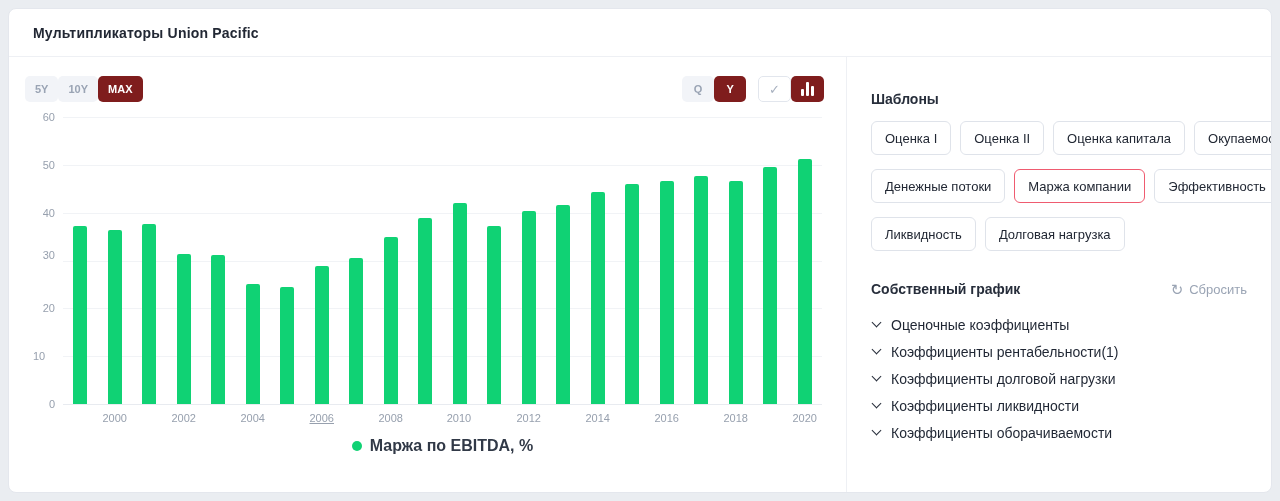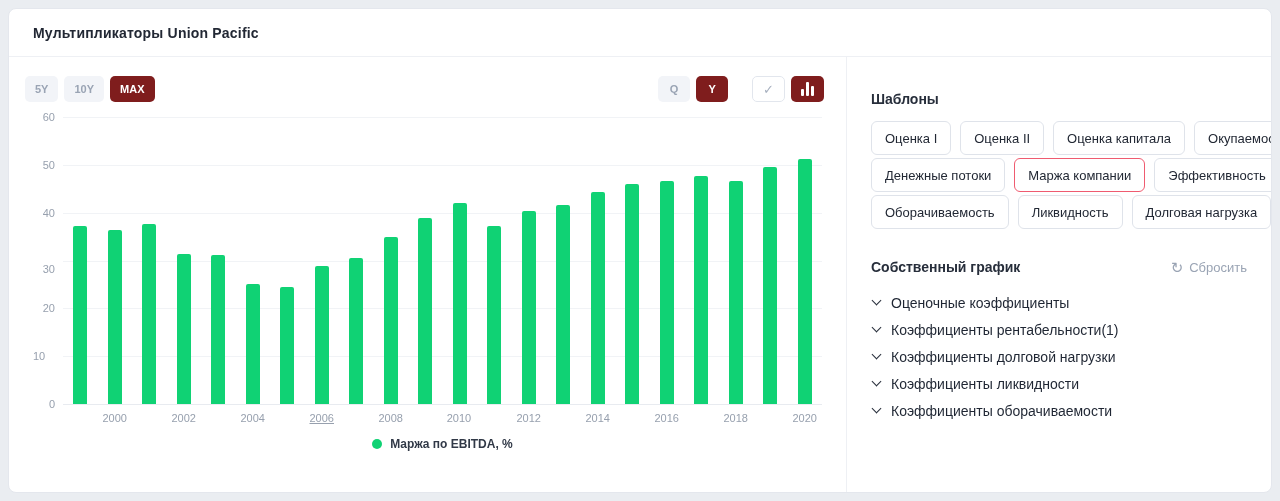--- a/index.html
+++ b/index.html
@@ -4,44 +4,44 @@
 <style>
   *{box-sizing:border-box;margin:0;padding:0}
   html,body{width:1280px;height:501px}
   body{background:#eaedf1;font-family:"Liberation Sans","DejaVu Sans",sans-serif;position:relative;overflow:hidden}
   .card{position:absolute;inset:8px;background:#fff;border:1px solid #e4e7ed;border-radius:8px;overflow:hidden;display:flex;flex-direction:column}
   .card-header{flex:0 0 48px;border-bottom:1px solid #eef0f4;display:flex;align-items:center;padding:0 24px}
   .page-title{font-size:14px;font-weight:600;color:#222834;letter-spacing:.2px}
   .content{flex:1;display:flex;min-height:0}
   .chart-panel{flex:0 0 838px;width:838px;border-right:1px solid #eef0f4;padding-top:18px;position:relative}
   .chart-toolbar{display:flex;justify-content:space-between;align-items:center;margin:0 22px 0 16px;height:28px}
-  .group,.right-group{display:flex;gap:6px;align-items:flex-end}
+  .group,.right-group{display:flex;align-items:flex-end}
   .btn{display:inline-flex;align-items:center;justify-content:center;height:26px;min-width:32px;padding:0 10px;border:none;border-radius:5px;font-size:11px;font-weight:700;cursor:pointer;font-family:inherit}
   .btn.ghost{background:#f2f4f8;color:#9aa4b4}
   .btn.primary{background:#7f1d1d;color:#fff}
   .btn.outline{background:#fff;border:1px solid #e2e6ed;color:#a7b0bf;font-size:13px;font-weight:400}
   .spacer{width:12px}
   .bar-icon{display:flex;align-items:flex-end;gap:2px;height:14px}
   .bar-icon span{width:3px;background:#fff;border-radius:1px}
   .bar-icon span:nth-child(1){height:7px}
   .bar-icon span:nth-child(2){height:14px}
   .bar-icon span:nth-child(3){height:10px}
   .chart-wrap{position:relative;margin:14px 22px 0 16px;height:350px}
   .plot{position:absolute;left:38px;right:2px;top:0;height:287px}
   .gridline{position:absolute;left:0;right:0;height:1px;background:#f1f3f6}
   .gridline.zero{background:#e8ebf0}
   .bar{position:absolute;bottom:0;border-radius:2px 2px 0 0}
   .y-tick{position:absolute;left:-40px;width:32px;text-align:right;font-size:11px;color:#97a0ae}
   .x-tick{position:absolute;top:295px;width:40px;text-align:center;font-size:11px;color:#97a0ae}
   .legend{position:absolute;top:320px;left:38px;right:2px;display:flex;justify-content:center;align-items:center;gap:8px}
   .legend-dot{width:10px;height:10px;border-radius:50%}
-  .legend-label{font-size:12px;font-weight:700;color:#313947}
+  .legend-label{font-size:16px;font-weight:700;color:#313947}
   .side-panel{flex:1;padding:34px 24px 0 24px;min-width:0}
   .section-title{font-size:14px;font-weight:700;color:#272e3b}
-  .tpl-rows{margin-top:14px;display:flex;flex-direction:column;gap:3px}
+  .tpl-rows{margin-top:14px;display:flex;flex-direction:column;gap:14px}
   .tpl-row{display:flex;gap:9px}
   .tpl-btn{height:34px;padding:0 13px;background:#fff;border:1px solid #dfe3ea;border-radius:6px;font-size:13px;color:#222834;cursor:pointer;font-family:inherit;white-space:nowrap}
   .tpl-btn.active{border-color:#ef5b70}
   .custom-header{margin-top:30px;display:flex;justify-content:space-between;align-items:center}
   .reset{display:flex;align-items:center;gap:6px;color:#9aa4b4;font-size:13px;cursor:pointer;background:none;border:none;font-family:inherit}
   .reset-icon{font-size:15px;line-height:1}
   .coef-list{margin-top:14px}
   .coef-item{display:flex;align-items:center;gap:10px;height:27px;font-size:14px;color:#1f2633;cursor:pointer}
   .chev-box{width:10px;height:10px;display:flex;align-items:center;justify-content:center}
   .chev{width:7px;height:7px;border-right:1.8px solid #272e3b;border-bottom:1.8px solid #272e3b;transform:rotate(45deg);margin-top:-4px}
@@ -84,21 +84,21 @@
 
       <div class="chart-wrap">
         <div class="plot" id="plot">
             <div class="gridline zero" style="top: 287px;"></div>
             <div class="y-tick" style="top: 281px;">0</div>
             <div class="gridline" style="top: 239.167px;"></div>
             <div class="y-tick" style="top: 233.167px; text-align: center;">10</div>
             <div class="gridline" style="top: 191.333px;"></div>
             <div class="y-tick" style="top: 185.333px;">20</div>
             <div class="gridline" style="top: 143.5px;"></div>
-            <div class="y-tick" style="top: 146px;">30</div>
+            <div class="y-tick" style="top: 132px;">30</div>
             <div class="gridline" style="top: 95.6667px;"></div>
             <div class="y-tick" style="top: 89.6667px;">40</div>
             <div class="gridline" style="top: 47.8333px;"></div>
             <div class="y-tick" style="top: 41.8333px;">50</div>
             <div class="gridline" style="top: 0px;"></div>
             <div class="y-tick" style="top: -6px;">60</div>
             <div class="bar" style="left: 10.25px; width: 14px; height: 178px; background: rgb(16, 210, 116);"></div>
             <div class="bar" style="left: 44.75px; width: 14px; height: 174px; background: rgb(16, 210, 116);"></div>
             <div class="bar" style="left: 79.25px; width: 14px; height: 180px; background: rgb(16, 210, 116);"></div>
             <div class="bar" style="left: 113.75px; width: 14px; height: 150px; background: rgb(16, 210, 116);"></div>
@@ -150,21 +150,20 @@
           <button class="tpl-btn">Оценка II</button>
           <button class="tpl-btn">Оценка капитала</button>
           <button class="tpl-btn">Окупаемость</button>
         </div>
         <div class="tpl-row">
           <button class="tpl-btn">Денежные потоки</button>
           <button class="tpl-btn active">Маржа компании</button>
           <button class="tpl-btn">Эффективность</button>
         </div>
         <div class="tpl-row">
-          <button class="tpl-btn">Оборачиваемость</button>
           <button class="tpl-btn">Ликвидность</button>
           <button class="tpl-btn">Долговая нагрузка</button>
         </div>
       </div>
 
       <div class="custom-header">
         <div class="section-title">Собственный график</div>
         <button class="reset">
           <span class="reset-icon">↻</span>
           <span>Сбросить</span>

